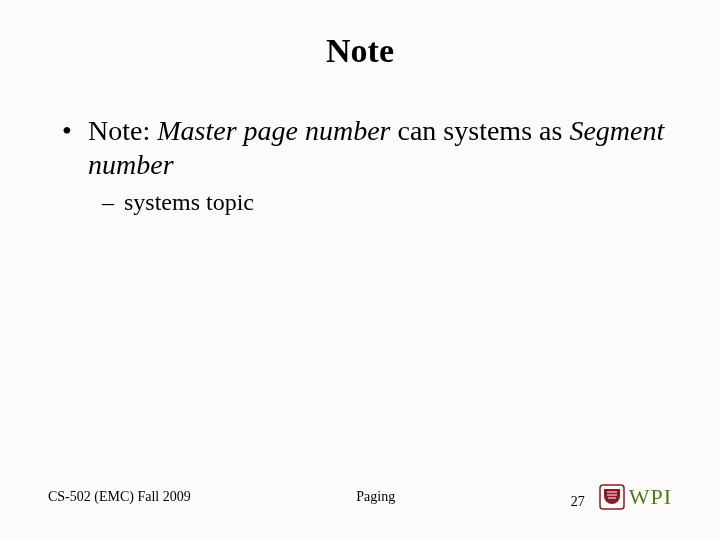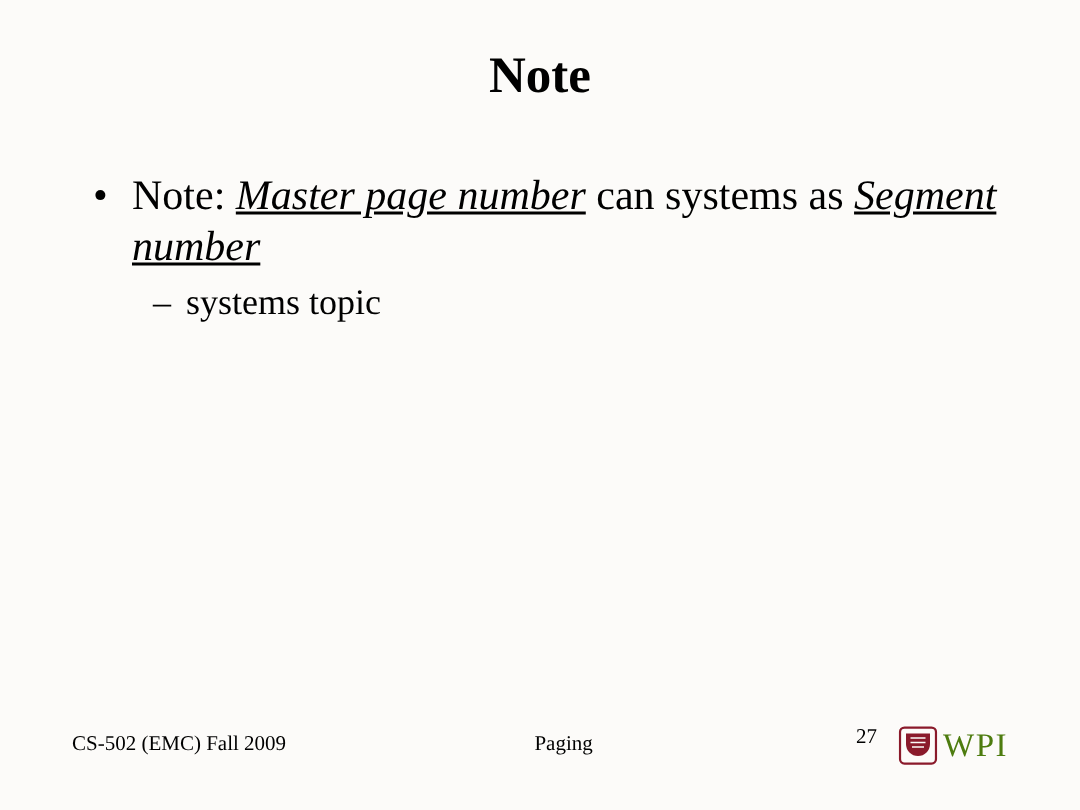--- a/index.html
+++ b/index.html
@@ -36,21 +36,21 @@
       margin-bottom: 12px;
       padding-left: 26px;
     }
     ul.bullets > li::before {
       content: "•";
       position: absolute;
       left: 0;
       top: 0;
       font-size: 28px;
     }
-    .italic { font-style: italic; text-decoration: underline; }
+    .italic { font-style: italic; }
     ul.sub {
       list-style: none;
       margin-top: 6px;
       padding-left: 14px;
     }
     ul.sub > li {
       position: relative;
       font-size: 24px;
       padding-left: 22px;
     }
@@ -73,21 +73,21 @@
     }
     .footer-left { flex: 0 0 auto; }
     .footer-center {
       flex: 1 1 auto;
       text-align: center;
       margin-left: -10px;
     }
     .footer-right {
       flex: 0 0 auto;
       display: flex;
-      align-items: flex-start;
+      align-items: flex-end;
       gap: 8px;
     }
     .page-num { font-size: 14px; margin-right: 6px; }
     .logo {
       display: flex;
       align-items: center;
       gap: 4px;
     }
     .wpi-text {
       font-family: Georgia, "Times New Roman", serif;

